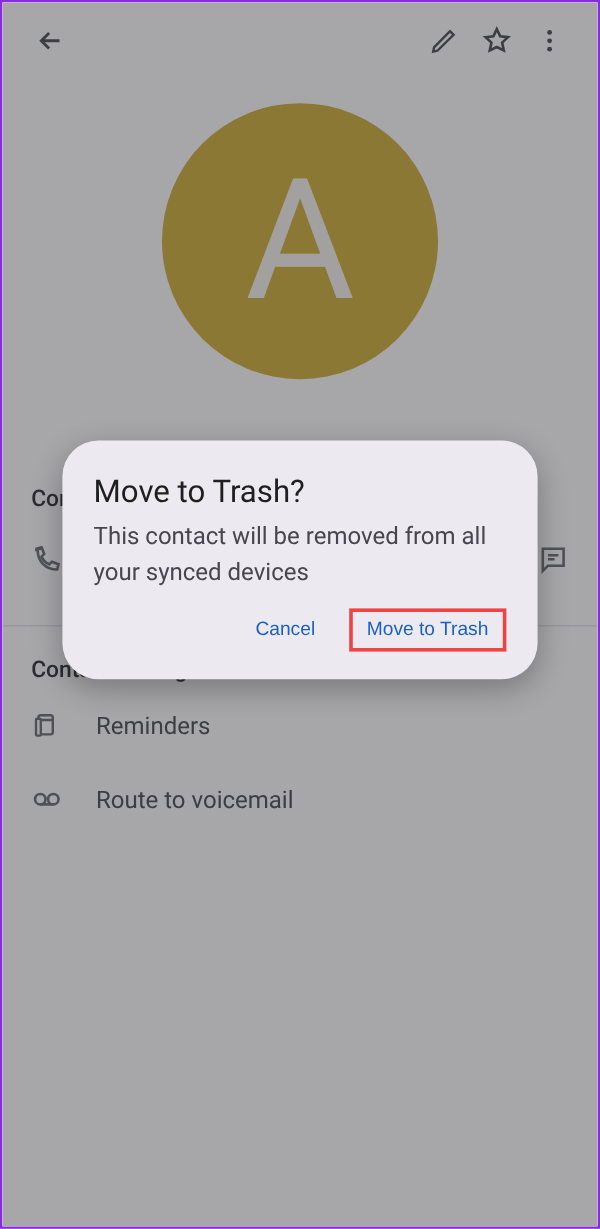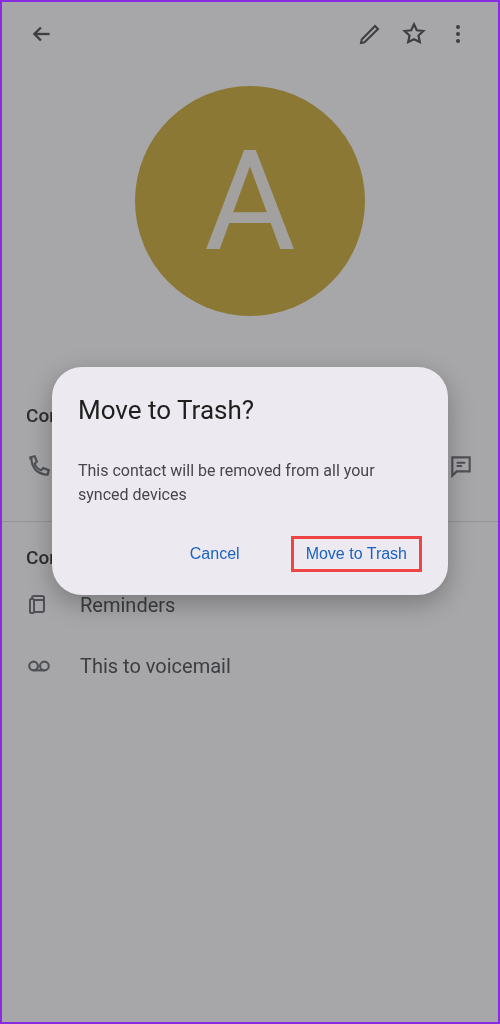--- a/index.html
+++ b/index.html
@@ -117,42 +117,41 @@
     width: 396px;
     background: #eceaf0;
     border-radius: 30px;
     padding: 28px 26px 22px;
     box-shadow: 0 8px 26px rgba(0,0,0,0.28);
   }
   .dialog-title {
     font-size: 26px;
     color: #1f1f1f;
     font-weight: 400;
-    margin-bottom: 34px;
+    margin-bottom: 6px;
   }
   .dialog-body {
-    font-size: 16px;
+    font-size: 20px;
     color: #49454f;
     line-height: 1.5;
-    margin-bottom: 28px;
+    margin-bottom: 15px;
   }
   .dialog-actions {
     display: flex;
     justify-content: flex-end;
     align-items: center;
     gap: 22px;
   }
   .text-btn {
     font-size: 16px;
     font-weight: 500;
     color: #1b61c2;
     background: transparent;
     border: none;
     padding: 10px 6px;
-    margin-left: 23px;
   }
   .confirm-highlight {
     border: 3px solid #ef4444;
     padding: 6px 12px;
   }
   svg { display: block; }
 </style>
 </head>
 <body>
 
@@ -235,21 +234,21 @@
   </div>
 
   <div class="settings-item">
     <div class="lead-icon">
       <svg width="26" height="26" viewBox="0 0 24 24" fill="none" stroke="currentColor" stroke-width="2">
           <circle cx="7" cy="12" r="4"></circle>
           <circle cx="17" cy="12" r="4"></circle>
           <path d="M7 16h10"></path>
         </svg>
     </div>
-    <span>This to voicemail</span>
+    <span>Route to voicemail</span>
   </div>
 
   <div class="dim"></div>
 
   <div class="dialog">
     <div class="dialog-title">Move to Trash?</div>
     <div class="dialog-body">This contact will be removed from all your synced devices</div>
     <div class="dialog-actions">
       <button class="text-btn">Cancel</button>
       <button class="text-btn confirm-highlight">Move to Trash</button>

